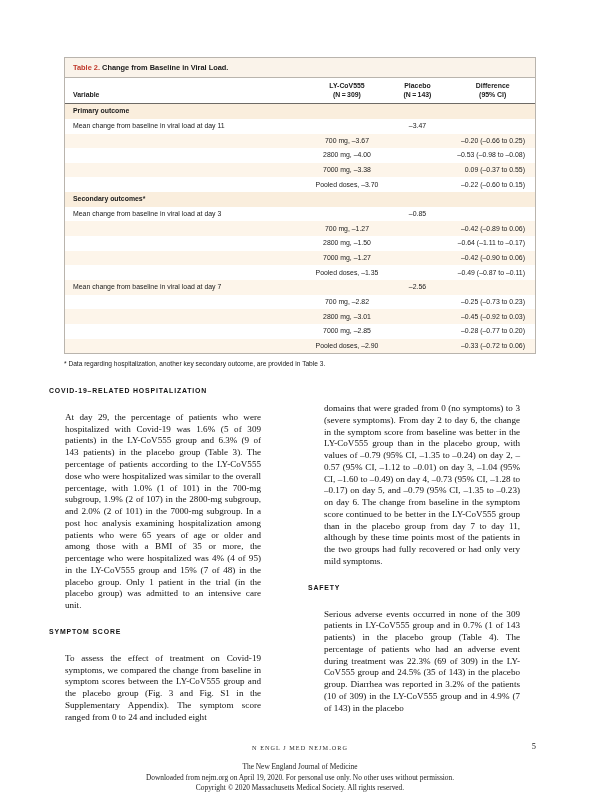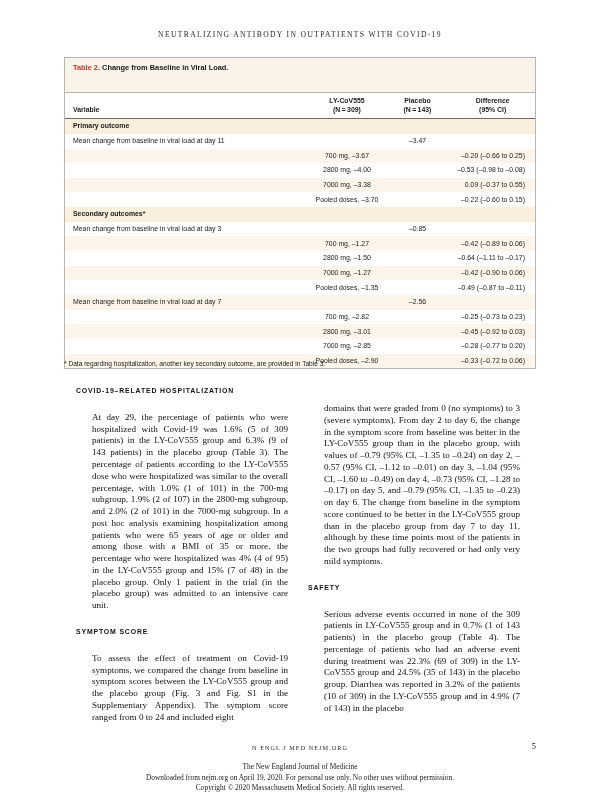--- a/index.html
+++ b/index.html
@@ -44,21 +44,21 @@
     left: 64px;
     top: 57px;
     width: 472px;
     border: 1px solid #b9b4ad;
     box-sizing: border-box;
     background: #ffffff;
   }
   .table-title {
     background: #faf3ea;
     border-bottom: 1px solid #b9b4ad;
-    padding: 5px 8px 20px 8px;
+    padding: 5px 8px 5px 8px;
     font-family: "Liberation Sans", sans-serif;
     font-size: 7.4px;
     font-weight: bold;
     color: #1a1a1a;
     line-height: 1.25;
   }
   .table-title .tnum {
     color: #c0392b;
   }
   .tbl {
@@ -113,21 +113,21 @@
   
   .col {
     position: absolute;
     width: 228px;
     font-family: "Liberation Serif", serif;
     font-size: 9.1px;
     line-height: 1.295;
     color: #111111;
     text-align: justify;
   }
-  .col.left  { left: 76px;  top: 387px; }
+  .col.left  { left: 49px;  top: 387px; }
   .col.right { left: 308px; top: 387px; }
   .sec-head {
     font-family: "Liberation Sans", sans-serif;
     font-size: 6.9px;
     font-weight: bold;
     letter-spacing: 0.85px;
     text-transform: uppercase;
     color: #111111;
     margin: 0 0 2px 0;
     text-align: left;
@@ -170,21 +170,20 @@
     line-height: 1.45;
     color: #222222;
   }
   .legal div { white-space: nowrap; }
 </style>
 </head>
 <body>
 
 <div class="page">
 
-  <div class="running-head">Neutralizing Antibody in Outpatients with Covid-19</div>
 
   <div class="table-wrap">
     <div class="table-title">
       <span class="tnum">Table 2.</span>
       <span>Change from Baseline in Viral Load.</span>
     </div>
     <table class="tbl">
       <thead>
         <tr class="hdr-row">
           <th class="var-col">

